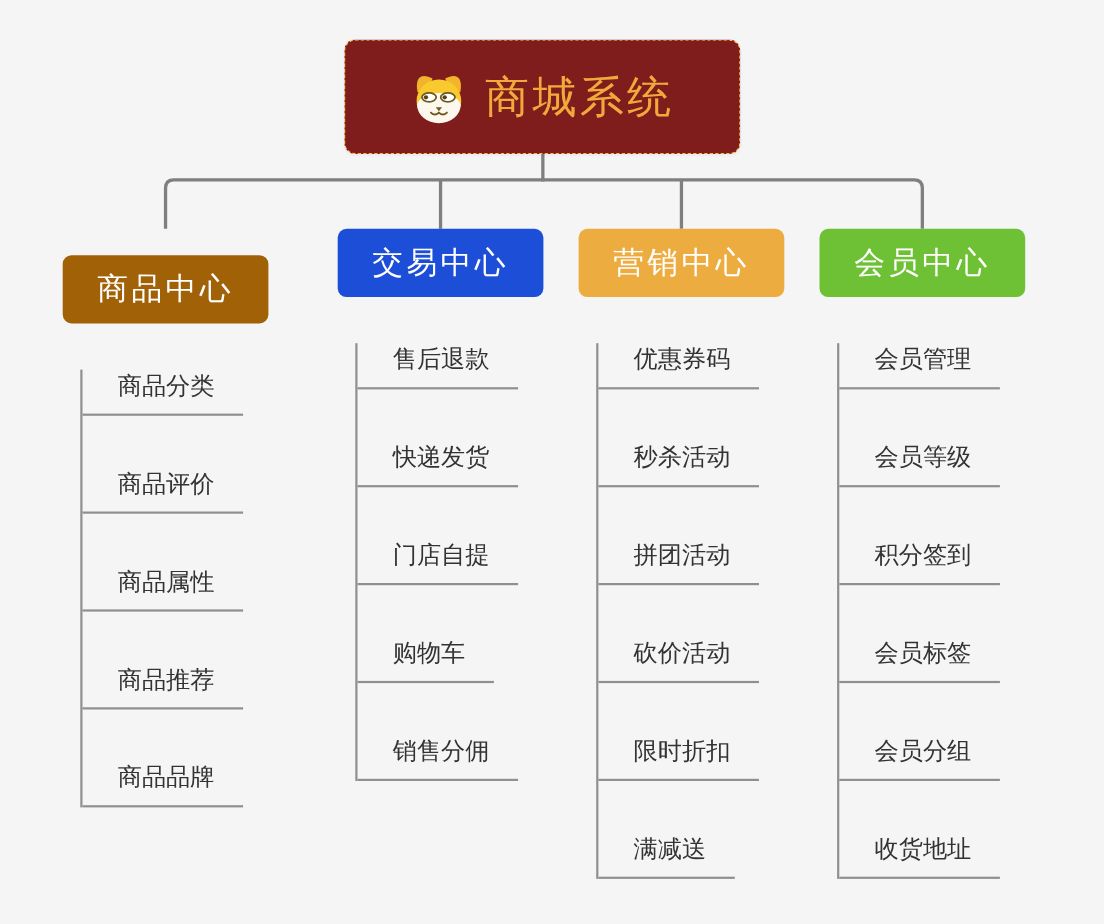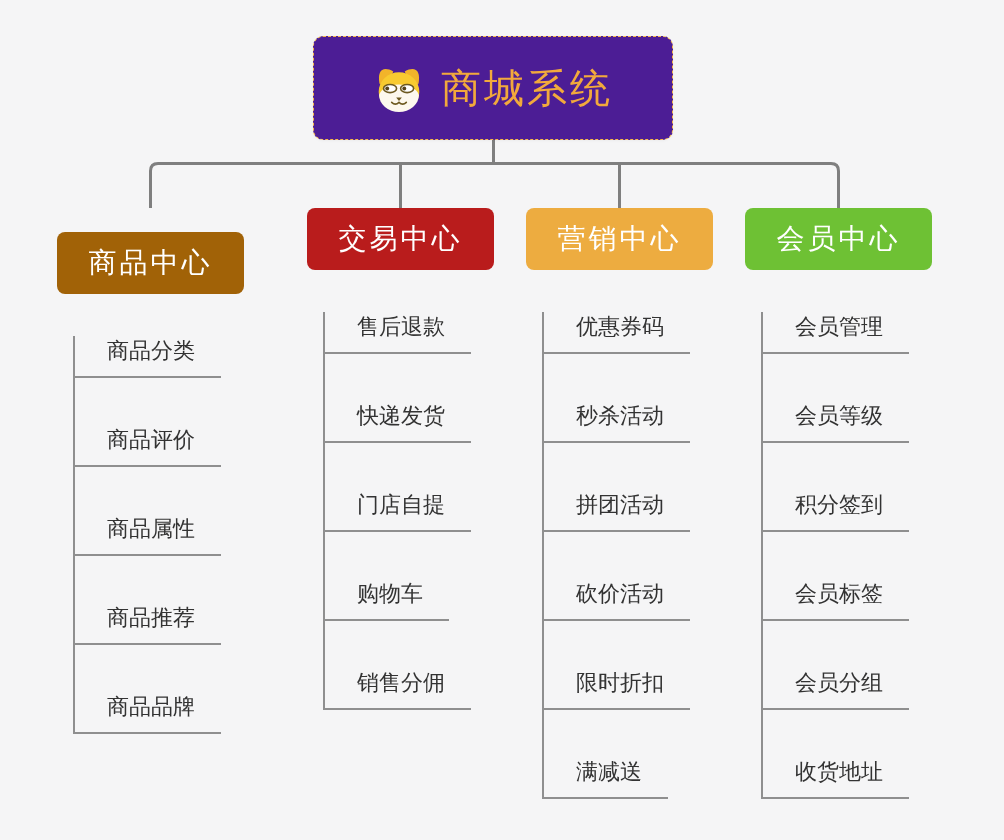--- a/index.html
+++ b/index.html
@@ -7,21 +7,21 @@
     --item-text:#333333; --root-accent:#f2a93c; --root-border:#f7b84b;
   }
   *{margin:0;padding:0;box-sizing:border-box;}
   html,body{background:var(--bg);}
   body{font-family:"Liberation Sans","DejaVu Sans",sans-serif;}
   #canvas{position:relative;width:1004px;height:840px;background:var(--bg);overflow:hidden;}
 
   
   .root-node{
     position:absolute;left:313px;top:36px;width:360px;height:104px;
-    background:#4c1d95;border:1px dashed var(--root-border);border-radius:10px;
+    background:#7f1d1d;border:1px dashed var(--root-border);border-radius:10px;
     display:flex;align-items:center;justify-content:center;gap:16px;
     box-shadow:0 1px 3px rgba(0,0,0,0.04);
   }
   .root-title{font-size:40px;letter-spacing:3px;color:var(--root-accent);font-weight:500;}
 
   
   .tree-svg{position:absolute;left:0;top:0;pointer-events:none;}
 
   
   .column{position:absolute;top:208px;width:187px;}
@@ -77,21 +77,21 @@
     <ul class="items">
       <li>商品分类</li>
       <li>商品评价</li>
       <li>商品属性</li>
       <li>商品推荐</li>
       <li>商品品牌</li>
     </ul>
   </div>
 
   <div class="column" style="left:307px">
-    <div class="branch-box" style="background-color: #b91c1c;">交易中心</div>
+    <div class="branch-box" style="background-color: #1d4ed8;">交易中心</div>
     <ul class="items">
       <li>售后退款</li>
       <li>快递发货</li>
       <li>门店自提</li>
       <li>购物车</li>
       <li>销售分佣</li>
     </ul>
   </div>
 
   <div class="column" style="left:526px">

